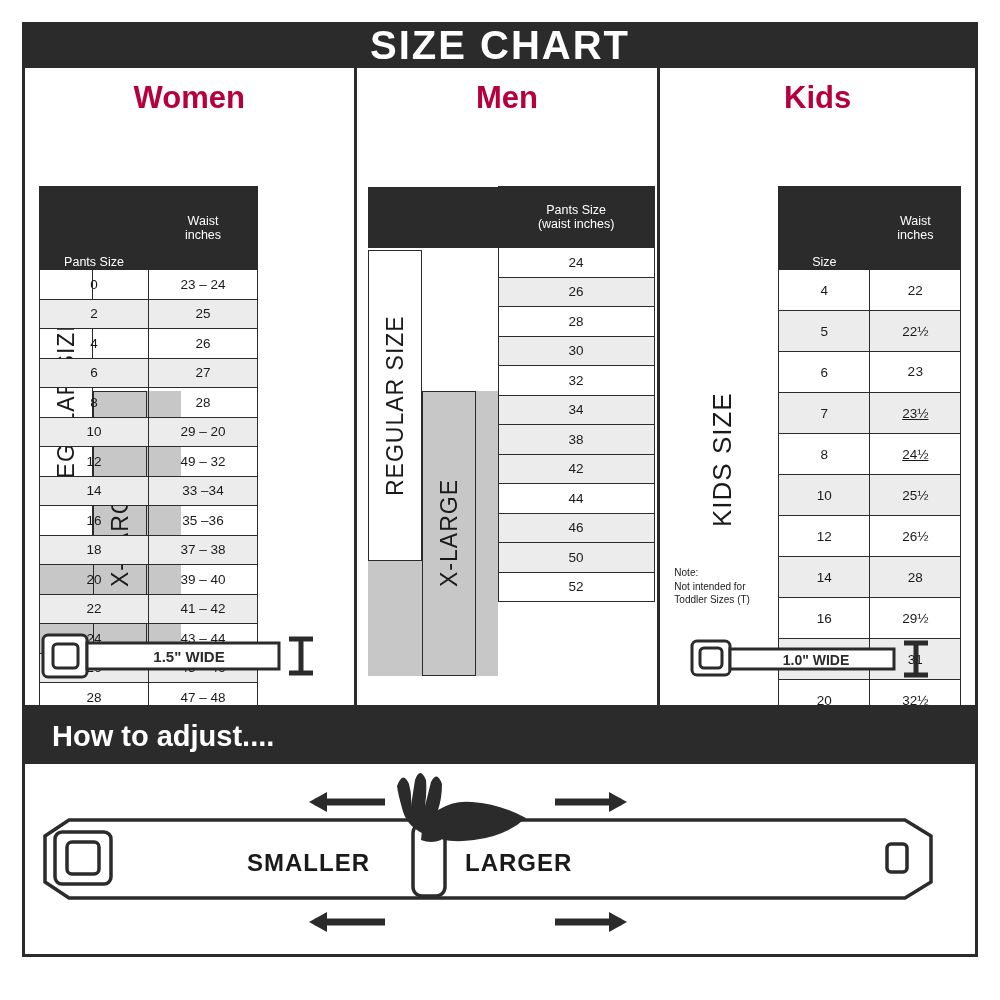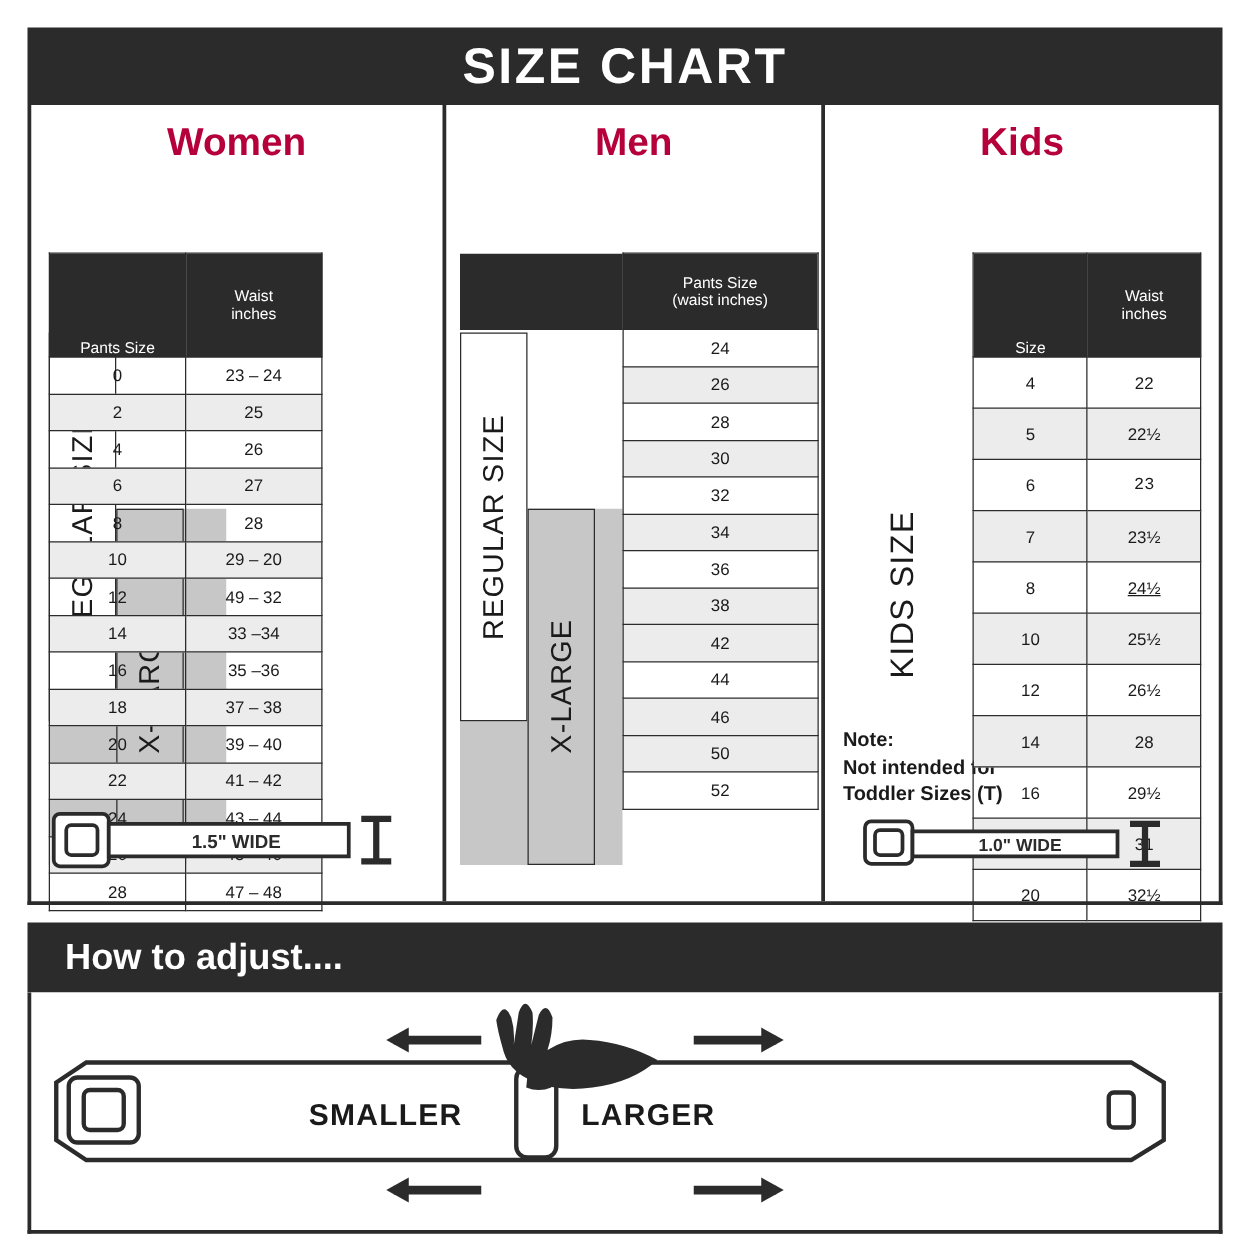--- a/index.html
+++ b/index.html
@@ -14,21 +14,21 @@
     position:relative;
     width:1000px;height:1000px;
     box-sizing:border-box;
     padding:22px 22px 0 22px;
     background:#ffffff;
   }
 
   
   .title-bar{
     background:#2b2b2b;
-    height:62px;
+    height:46px;
     display:flex;align-items:center;justify-content:center;
   }
   .title-bar h1{
     margin:0;
     color:#ffffff;
     font-size:40px;
     font-weight:bold;
     letter-spacing:2px;
   }
 
@@ -97,39 +97,39 @@
     display:flex;align-items:center;justify-content:center;
   }
 
   
   .howto-bar{
     background:#2b2b2b;
     height:56px;
     display:flex;align-items:center;
     padding-left:30px;
     box-sizing:border-box;
-    margin-top:14px;
+    margin-top:0;
   }
   .howto-bar h2{
     margin:0;color:#fff;font-size:29px;font-weight:bold;
   }
   .howto-body{
     border:3px solid #2b2b2b;border-top:none;
     height:193px;
     position:relative;
     box-sizing:border-box;
     background:#fff;
   }
   .adj-word{
     position:absolute;
     font-size:24px;font-weight:bold;letter-spacing:1px;
   }
   .note{
     position:absolute;
-    font-size:16px;font-weight:bold;line-height:1.35;
+    font-size:10px;font-weight:normal;line-height:1.35;
   }
 </style>
 </head>
 <body>
 
 <div class="page">
 
   <div class="title-bar">
     <h1>SIZE CHART</h1>
   </div>
@@ -282,24 +282,20 @@
                 <td>30</td>
               </tr>
               <tr>
                 <td style="border: none; background: transparent;"></td>
                 <td>32</td>
               </tr>
               <tr class="alt">
                 <td style="border: none; background: transparent;"></td>
                 <td>34</td>
               </tr>
-              <tr>
-                <td style="border: none; background: transparent;"></td>
-                <td>36</td>
-              </tr>
               <tr class="alt">
                 <td style="border: none; background: transparent;"></td>
                 <td>38</td>
               </tr>
               <tr class="alt">
                 <td style="border: none; background: transparent;"></td>
                 <td>42</td>
               </tr>
               <tr>
                 <td style="border: none; background: transparent;"></td>
@@ -359,21 +355,21 @@
               <tr class="alt" style="height: 40px;">
                 <td style="height: 40px;">5</td>
                 <td style="height: 40px;">22½</td>
               </tr>
               <tr style="height: 40px;">
                 <td style="height: 40px;">6</td>
                 <td style="height: 40px; font-family: Liberation Mono, monospace;">23</td>
               </tr>
               <tr class="alt" style="height: 40px;">
                 <td style="height: 40px;">7</td>
-                <td style="height: 40px;">23½</td>
+                <td style="height: 40px; text-decoration: underline;">23½</td>
               </tr>
               <tr style="height: 40px;">
                 <td style="height: 40px;">8</td>
                 <td style="height: 40px; text-decoration: underline;">24½</td>
               </tr>
               <tr class="alt" style="height: 40px;">
                 <td style="height: 40px;">10</td>
                 <td style="height: 40px;">25½</td>
               </tr>
               <tr style="height: 40px;">

